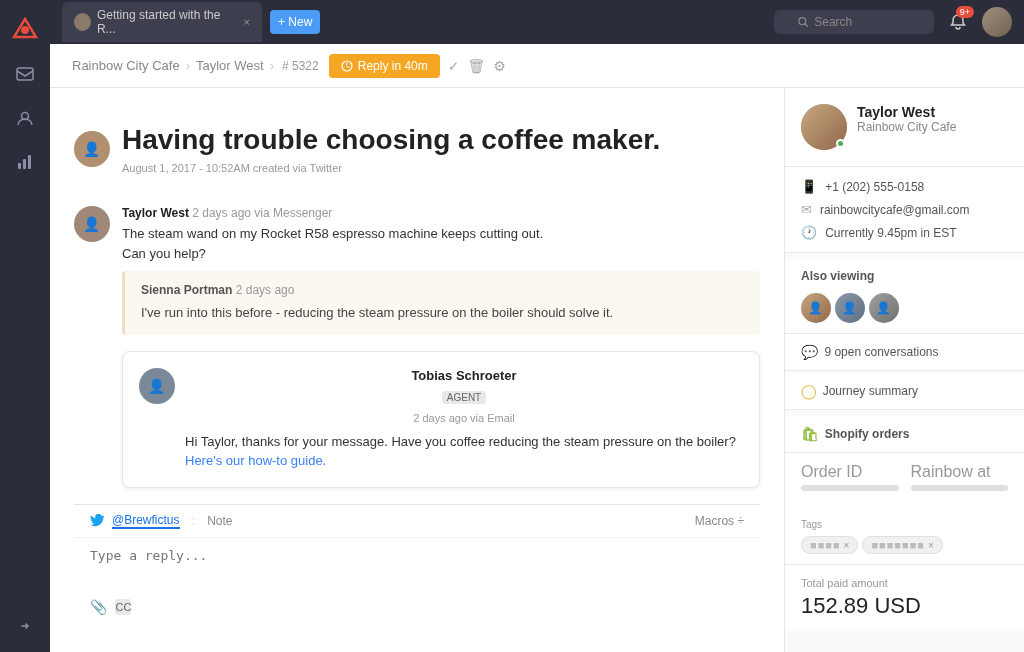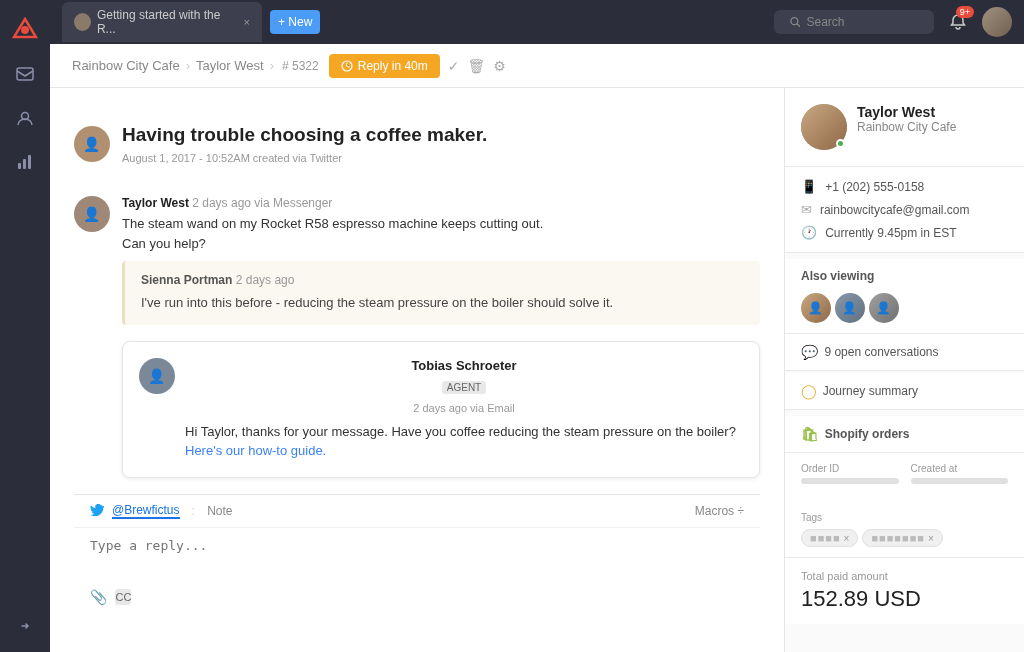--- a/index.html
+++ b/index.html
@@ -90,21 +90,21 @@
       display: flex;
       align-items: center;
       gap: 4px;
     }
     .search-box {
       margin-left: auto;
       display: flex;
       align-items: center;
       background: #3d3e4e;
       border-radius: 6px;
-      padding: 5px 16px;
+      padding: 5px 24px;
       gap: 6px;
       width: 160px;
     }
     .search-box input {
       background: transparent;
       border: none;
       color: #ccc;
       font-size: 12px;
       outline: none;
       width: 100%;
@@ -206,21 +206,21 @@
       display: flex;
       flex-direction: column;
       gap: 16px;
     }
 
     .message-header-block {
       text-align: center;
       padding: 16px 0 8px;
     }
     .message-title {
-      font-size: 19px;
+      font-size: 28px;
       font-weight: 600;
       color: #222;
       margin-bottom: 6px;
     }
     .message-meta {
       font-size: 11px;
       color: #999;
     }
 
     .message-row {
@@ -466,21 +466,21 @@
     }
     .shopify-row {
       display: flex;
       gap: 12px;
       margin-bottom: 8px;
     }
     .shopify-col {
       flex: 1;
     }
     .shopify-col-label {
-      font-size: 10px;
+      font-size: 16px;
       color: #999;
       margin-bottom: 4px;
     }
     .shopify-col-bar {
       height: 6px;
       background: #e0e0e0;
       border-radius: 3px;
     }
     .tags-section {
       padding: 10px 16px;
@@ -718,21 +718,21 @@
           <span class="shopify-icon">🛍</span>
           <span>Shopify orders</span>
         </div>
         <div class="shopify-table">
           <div class="shopify-row">
             <div class="shopify-col">
               <div class="shopify-col-label">Order ID</div>
               <div class="shopify-col-bar"></div>
             </div>
             <div class="shopify-col">
-              <div class="shopify-col-label">Created at</div>
+              <div class="shopify-col-label">Rainbow at</div>
               <div class="shopify-col-bar"></div>
             </div>
           </div>
         </div>
 
         <div class="tags-section">
           <div class="tags-label">Tags</div>
           <div class="tags-row">
             <div class="tag-chip">
               <span style="color:#bbb; letter-spacing:1px;">■■■■</span>

